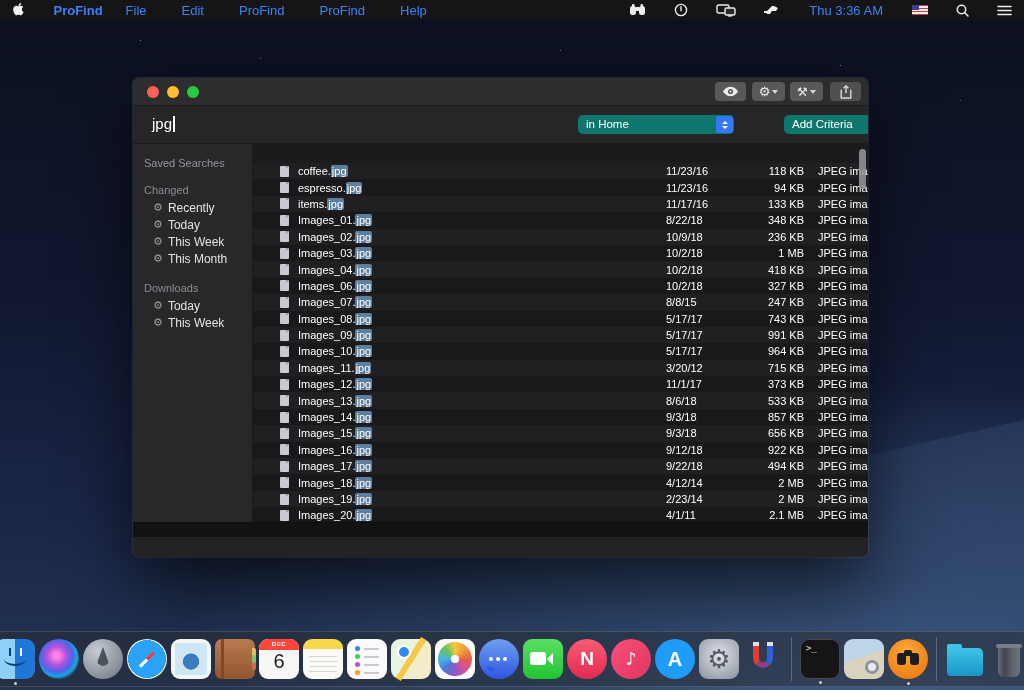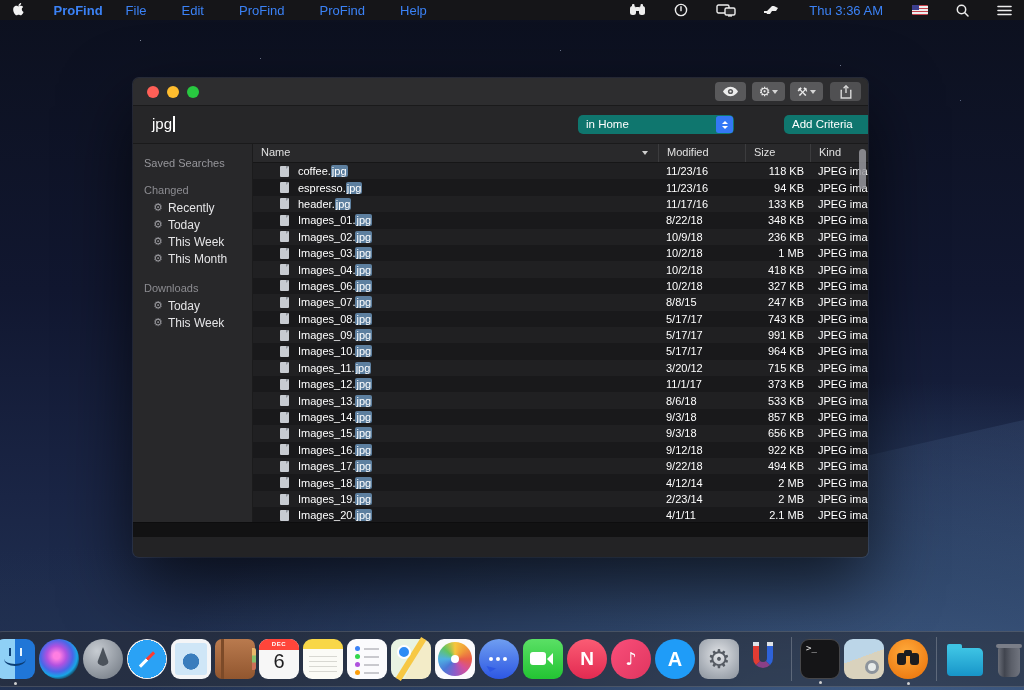--- a/index.html
+++ b/index.html
@@ -308,26 +308,20 @@
               <span>Today</span>
             </div>
             <div class="sb-item">
               <span class="sb-gear">⚙</span>
               <span>This Week</span>
             </div>
           </div>
       </div>
 
       <div class="list">
-        <div class="list-header">
-            <div class="hcell hc0">Name<span class="sort-chev"></span></div>
-            <div class="hcell hc1">Modified</div>
-            <div class="hcell hc2">Size</div>
-            <div class="hcell hc3">Kind</div>
-          </div>
         <div class="rows">
             <div class="row">
               <div class="c-name">
                 <span class="doc-ic"></span>
                 <span>coffee.</span>
                 <span class="ext-hl">jpg</span>
               </div>
               <div class="c-mod">11/23/16</div>
               <div class="c-size">118 KB</div>
               <div class="c-kind">JPEG image</div>
@@ -338,21 +332,21 @@
                 <span>espresso.</span>
                 <span class="ext-hl">jpg</span>
               </div>
               <div class="c-mod">11/23/16</div>
               <div class="c-size">94 KB</div>
               <div class="c-kind">JPEG image</div>
             </div>
             <div class="row">
               <div class="c-name">
                 <span class="doc-ic"></span>
-                <span>header.</span>
+                <span>items.</span>
                 <span class="ext-hl">jpg</span>
               </div>
               <div class="c-mod">11/17/16</div>
               <div class="c-size">133 KB</div>
               <div class="c-kind">JPEG image</div>
             </div>
             <div class="row">
               <div class="c-name">
                 <span class="doc-ic"></span>
                 <span>Images_01.</span>

